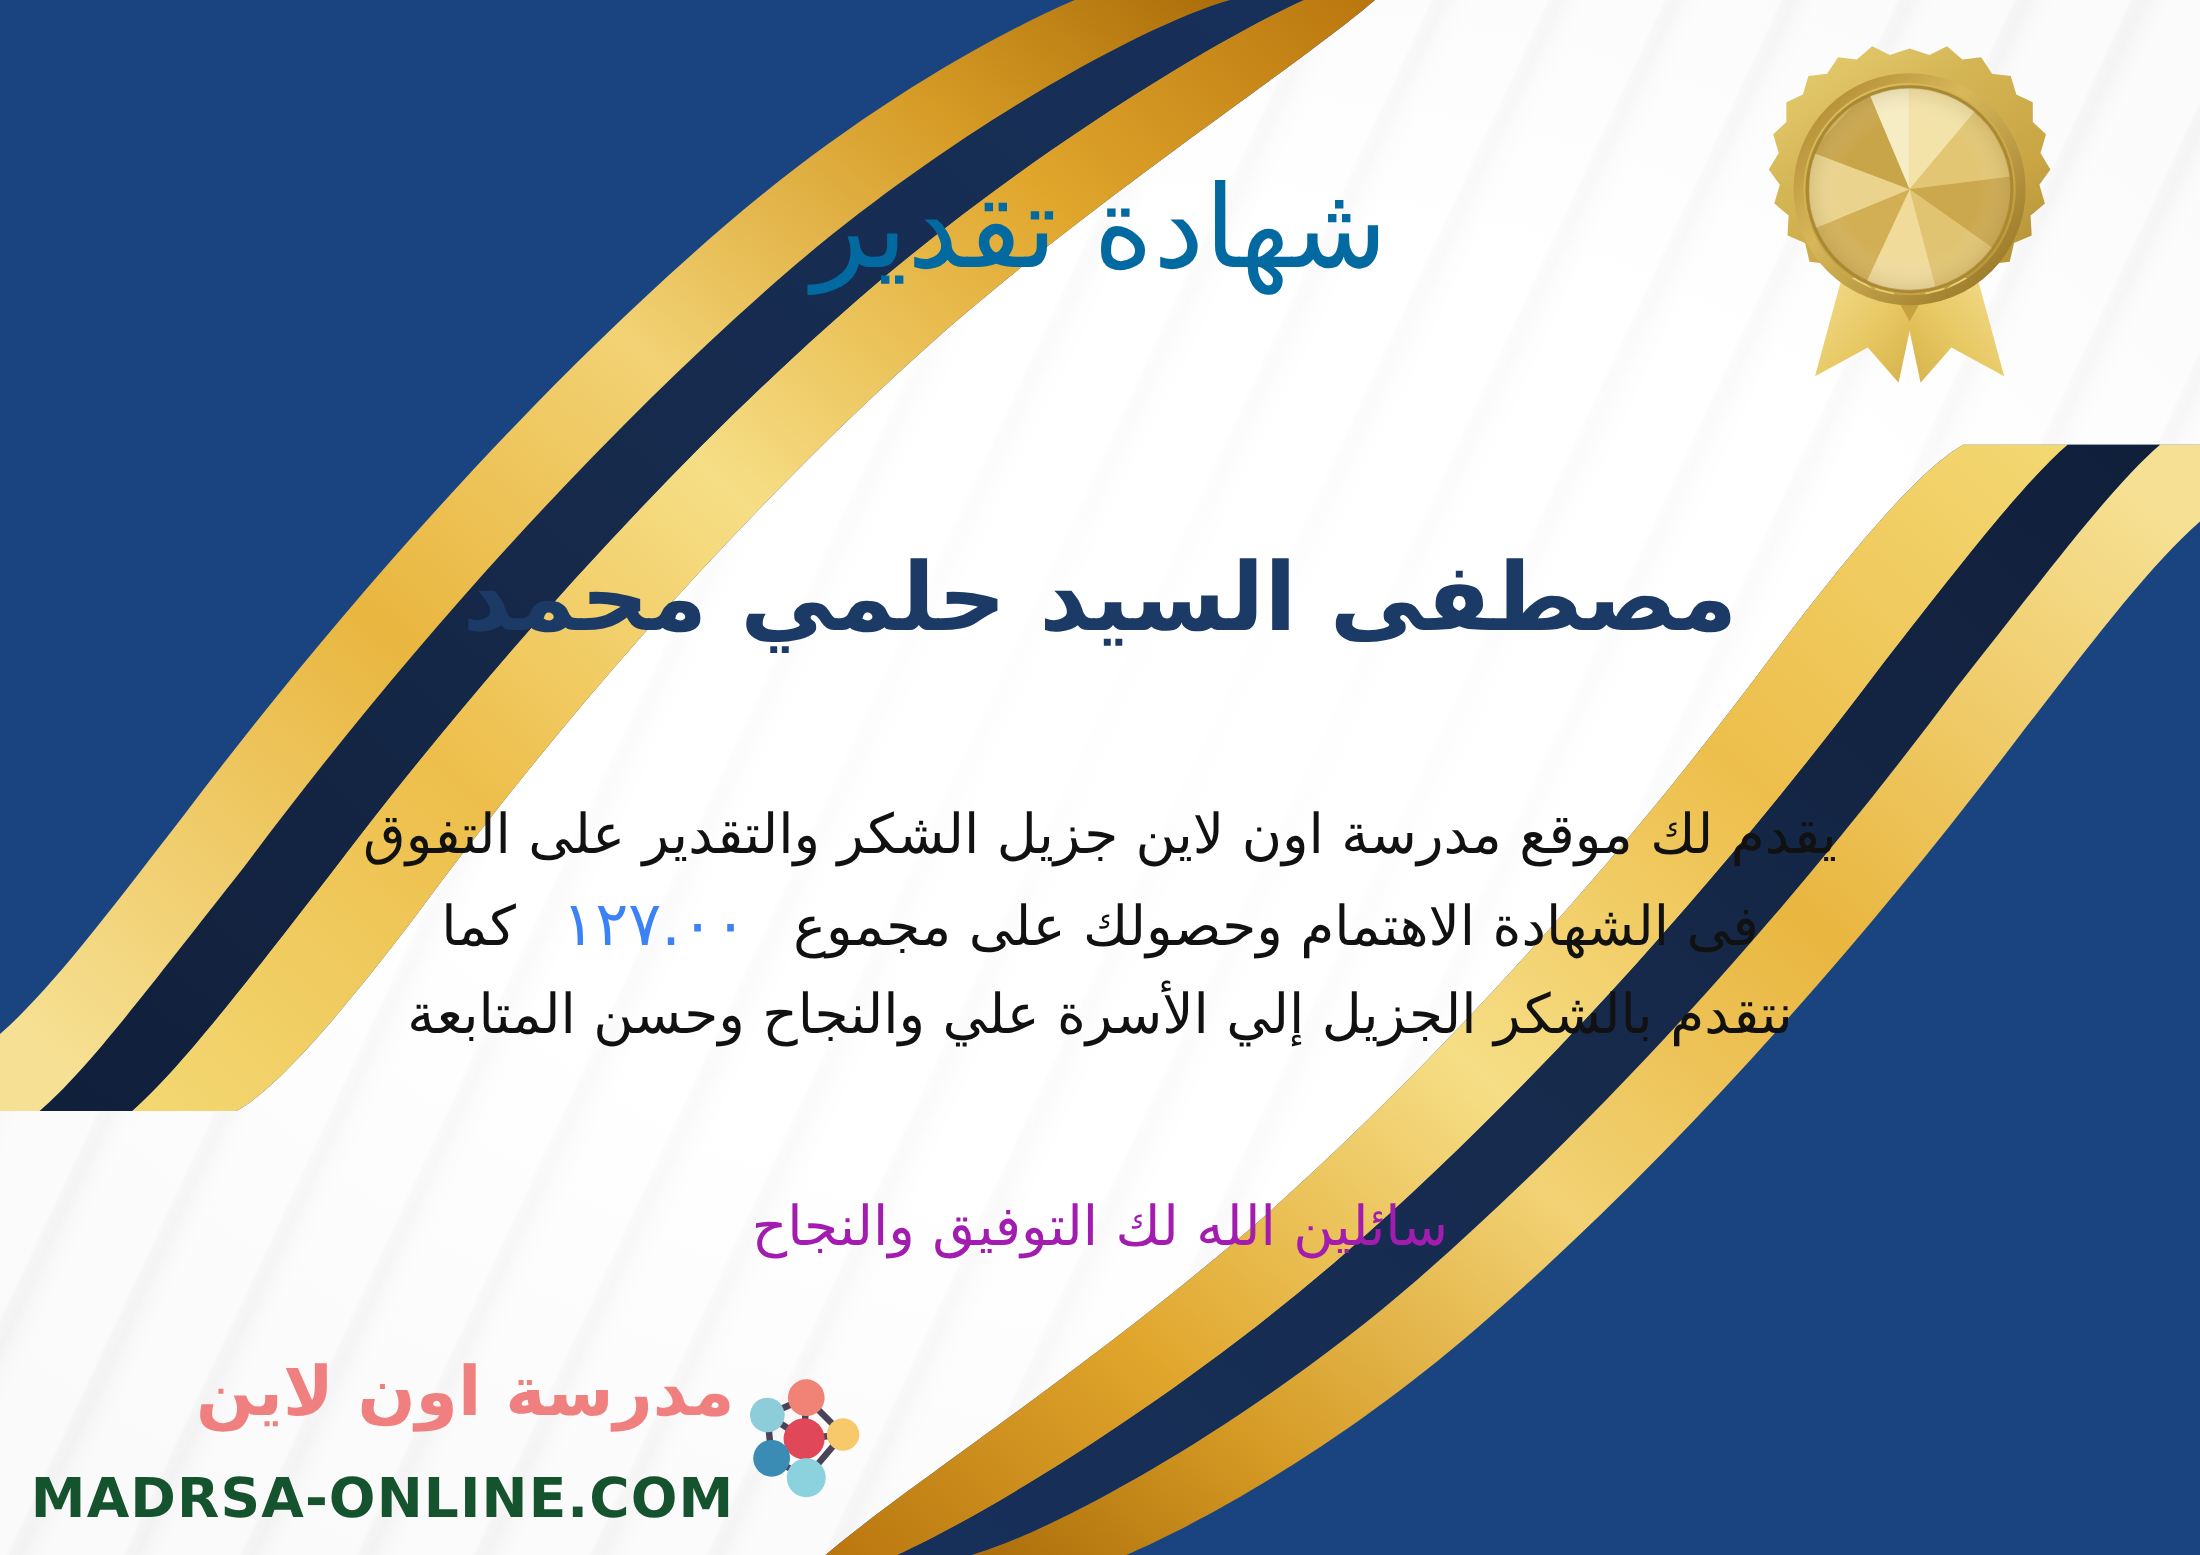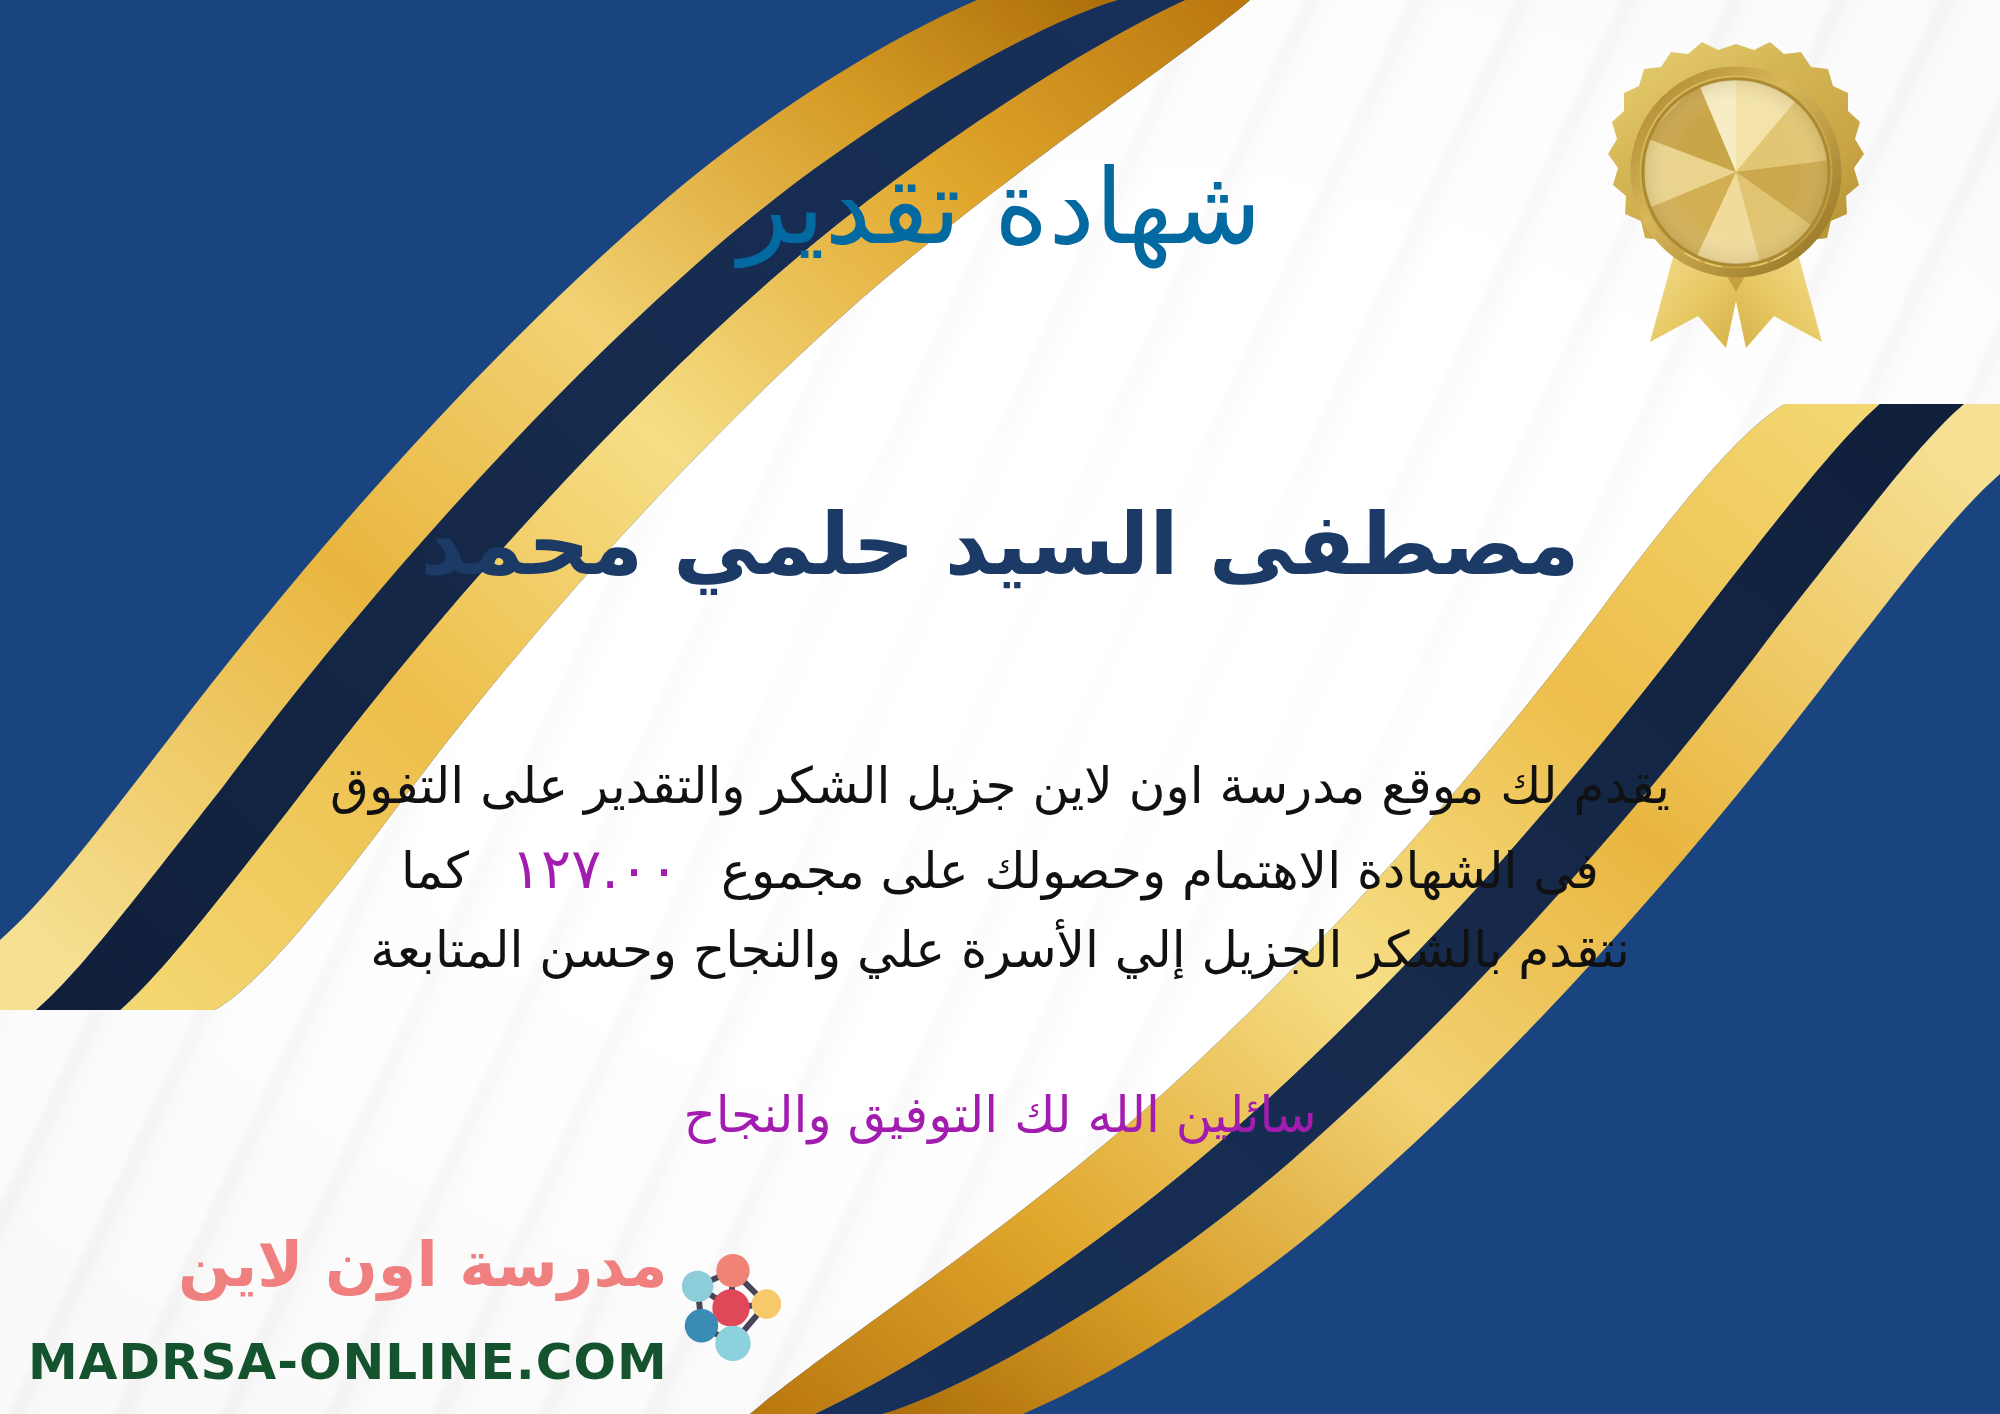--- a/index.html
+++ b/index.html
@@ -91,35 +91,35 @@
     left: 0; right: 0;
     font-size: 86px;
     font-weight: 700;
     color: #1b3a66;
     direction: rtl;
     line-height: 1.15;
   }
 
   .body-block {
     position: absolute;
-    top: 748px;
+    top: 720px;
     left: 40px;
     right: 40px;
     direction: rtl;
   }
   .body-line {
     font-size: 50px;
     font-weight: 400;
     color: #111111;
     line-height: 1.55;
     white-space: nowrap;
     direction: rtl;
   }
   .score {
-    color: #a21caf;
+    color: #3b82f6;
     font-weight: 500;
     font-size: 56px;
     padding: 0 26px;
     display: inline-block;
   }
 
   .closing-line {
     position: absolute;
     top: 1086px;
     left: 0; right: 0;

